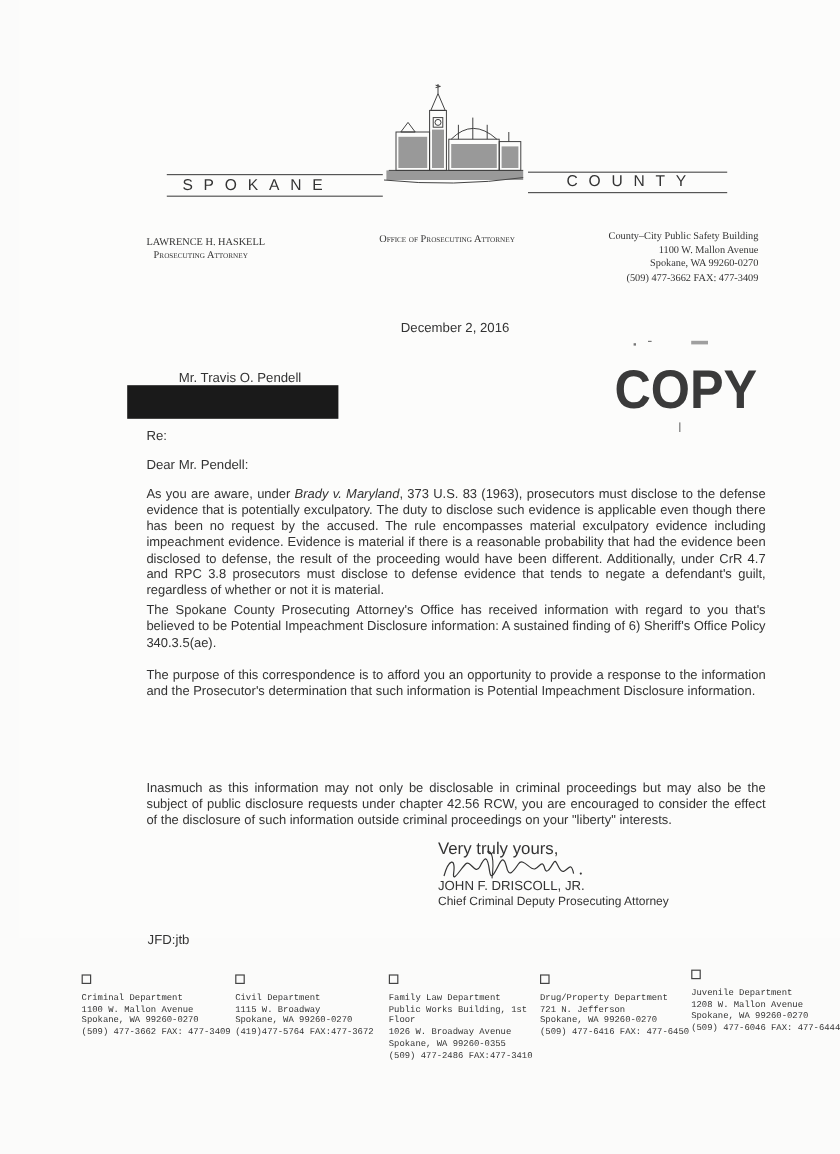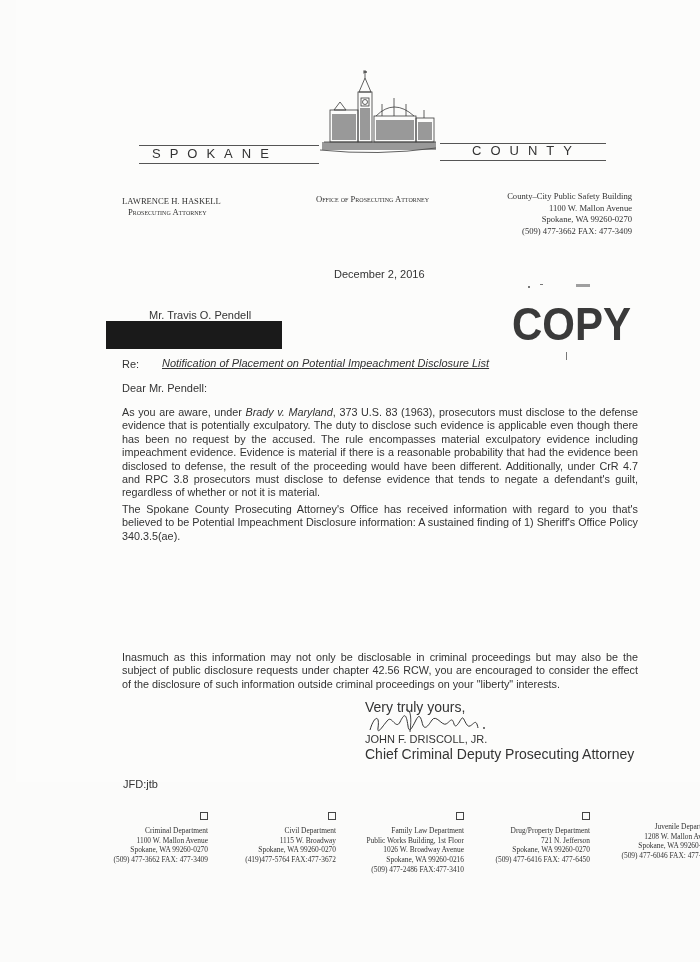--- a/index.html
+++ b/index.html
@@ -24,24 +24,24 @@
   .re-label { position: absolute; left: 106px; top: 358px; font-size: 11px; color: #333; }
   .re-subject { position: absolute; left: 146px; top: 357px; font-size: 11px; font-style: italic; text-decoration: underline; color: #333; }
   .salutation { position: absolute; left: 106px; top: 382px; font-size: 11px; color: #333; }
 
   .para { position: absolute; left: 106px; width: 516px; font-size: 10.8px; line-height: 13.4px; text-align: justify; color: #333; }
   .para i { font-style: italic; }
 
   .closing { position: absolute; left: 349px; top: 699px; font-size: 14px; color: #333; }
   .signature { position: absolute; left: 350px; top: 706px; width: 130px; height: 34px; }
   .signer-name { position: absolute; left: 349px; top: 733px; font-size: 11px; color: #333; }
-  .signer-title { position: absolute; left: 349px; top: 746px; font-size: 14px; color: #333; }
+  .signer-title { position: absolute; left: 349px; top: 746px; font-size: 10px; color: #333; }
   .initials { position: absolute; left: 107px; top: 778px; font-size: 11px; color: #333; }
 
-  .dept { position: absolute; top: 812px; width: 140px; text-align: right; font-family: Liberation Serif, serif; font-size: 7.4px; line-height: 9.8px; color: #333; }
+  .dept { position: absolute; top: 812px; width: 140px; text-align: left; font-family: Liberation Mono, monospace; font-size: 7.4px; line-height: 9.8px; color: #333; }
   .dept .box { display: inline-block; width: 8px; height: 8px; border: 1px solid #444; margin-bottom: 3px; }
 </style>
 </head>
 <body>
 
 <div class="page">
 
   <div class="banner-line" style="left:123px; top:145px; width:180px;"></div>
   <div class="banner-line" style="left:123px; top:163px; width:180px;"></div>
   <div class="banner-line" style="left:424px; top:143px; width:166px;"></div>
@@ -92,25 +92,25 @@
   <div class="recipient">Mr. Travis O. Pendell</div>
   <div class="redaction"></div>
 
   <div class="stamp-speck" style="left:512px; top:286px; width:2px; height:2px;"></div>
   <div class="stamp-speck" style="left:524px; top:284px; width:3px; height:1px;"></div>
   <div class="stamp-speck" style="left:560px; top:284px; width:14px; height:3px; opacity:0.7;"></div>
   <div class="copy-stamp">COPY</div>
   <div class="stamp-speck" style="left:550px; top:352px; width:1px; height:8px;"></div>
 
   <div class="re-label">Re:</div>
-  <div class="re-subject">Notification of Placement on Potential Impeachment Disclosure List</div>
   <div class="salutation">Dear Mr. Pendell:</div>
 
   <div class="para" style="top:406px;"><span>As you are aware, under </span><i>Brady v. Maryland</i><span>, 373 U.S. 83 (1963), prosecutors must disclose to the defense evidence that is potentially exculpatory.  The duty to disclose such evidence is applicable even though there has been no request by the accused.  The rule encompasses material exculpatory evidence including impeachment evidence.  Evidence is material if there is a reasonable probability that had the evidence been disclosed to defense, the result of the proceeding would have been different.  Additionally, under CrR 4.7 and RPC 3.8 prosecutors must disclose to defense evidence that tends to negate a defendant's guilt, regardless of whether or not it is material.</span></div>
-  <div class="para" style="top:503px;">The Spokane County Prosecuting Attorney's Office has received information with regard to you that's believed to be Potential Impeachment Disclosure information:  A sustained finding of 1) Sheriff's Office Policy 340.3.5(ae).</div>
+  <div class="para" style="top:503px;">The Spokane County Prosecuting Attorney's Office has received information with regard to you that's believed to be Potential Impeachment Disclosure information:  A sustained finding of 6) Sheriff's Office Policy 340.3.5(ae).</div>
+  <div class="para" style="top:557px;">The purpose of this correspondence is to afford you an opportunity to provide a response to the information and the Prosecutor's determination that such information is Potential Impeachment Disclosure information.</div>
   <div class="para" style="top:651px;">Inasmuch as this information may not only be disclosable in criminal proceedings but may also be the subject of public disclosure requests under chapter 42.56 RCW, you are encouraged to consider the effect of the disclosure of such information outside criminal proceedings on your "liberty" interests.</div>
 
   <div class="closing">Very truly yours,</div>
   <svg class="signature" viewBox="0 0 130 34">
     <path d="M4 24 C8 10 14 8 12 22 C11 30 18 18 22 14 C26 10 30 24 34 16 C38 8 40 6 42 20 C43 28 46 22 50 14 C52 10 54 8 56 16 C58 26 62 20 66 14 C70 8 76 20 80 18 C84 16 86 10 88 18 C90 24 94 14 96 12 C98 10 100 22 104 20 C108 18 110 12 112 22" fill="none" stroke="#333" stroke-width="1"></path>
     <path d="M40 4 C44 2 46 10 44 26" fill="none" stroke="#333" stroke-width="0.9"></path>
     <circle cx="118" cy="22" r="0.9" fill="#333"></circle>
   </svg>
   <div class="signer-name">JOHN F. DRISCOLL, JR.</div>
   <div class="signer-title">Chief Criminal Deputy Prosecuting Attorney</div>
@@ -128,21 +128,21 @@
     <div>Civil Department</div>
     <div>1115 W. Broadway</div>
     <div>Spokane, WA 99260-0270</div>
     <div>(419)477-5764  FAX:477-3672</div>
   </div>
   <div class="dept" style="left:308px;">
     <div><span class="box"></span></div>
     <div>Family Law Department</div>
     <div>Public Works Building, 1st Floor</div>
     <div>1026 W. Broadway Avenue</div>
-    <div>Spokane, WA 99260-0216</div>
+    <div>Spokane, WA 99260-0355</div>
     <div>(509) 477-2486  FAX:477-3410</div>
   </div>
   <div class="dept" style="left:434px;">
     <div><span class="box"></span></div>
     <div>Drug/Property Department</div>
     <div>721 N. Jefferson</div>
     <div>Spokane, WA 99260-0270</div>
     <div>(509) 477-6416  FAX: 477-6450</div>
   </div>
   <div class="dept" style="left:560px; top:808px;">

